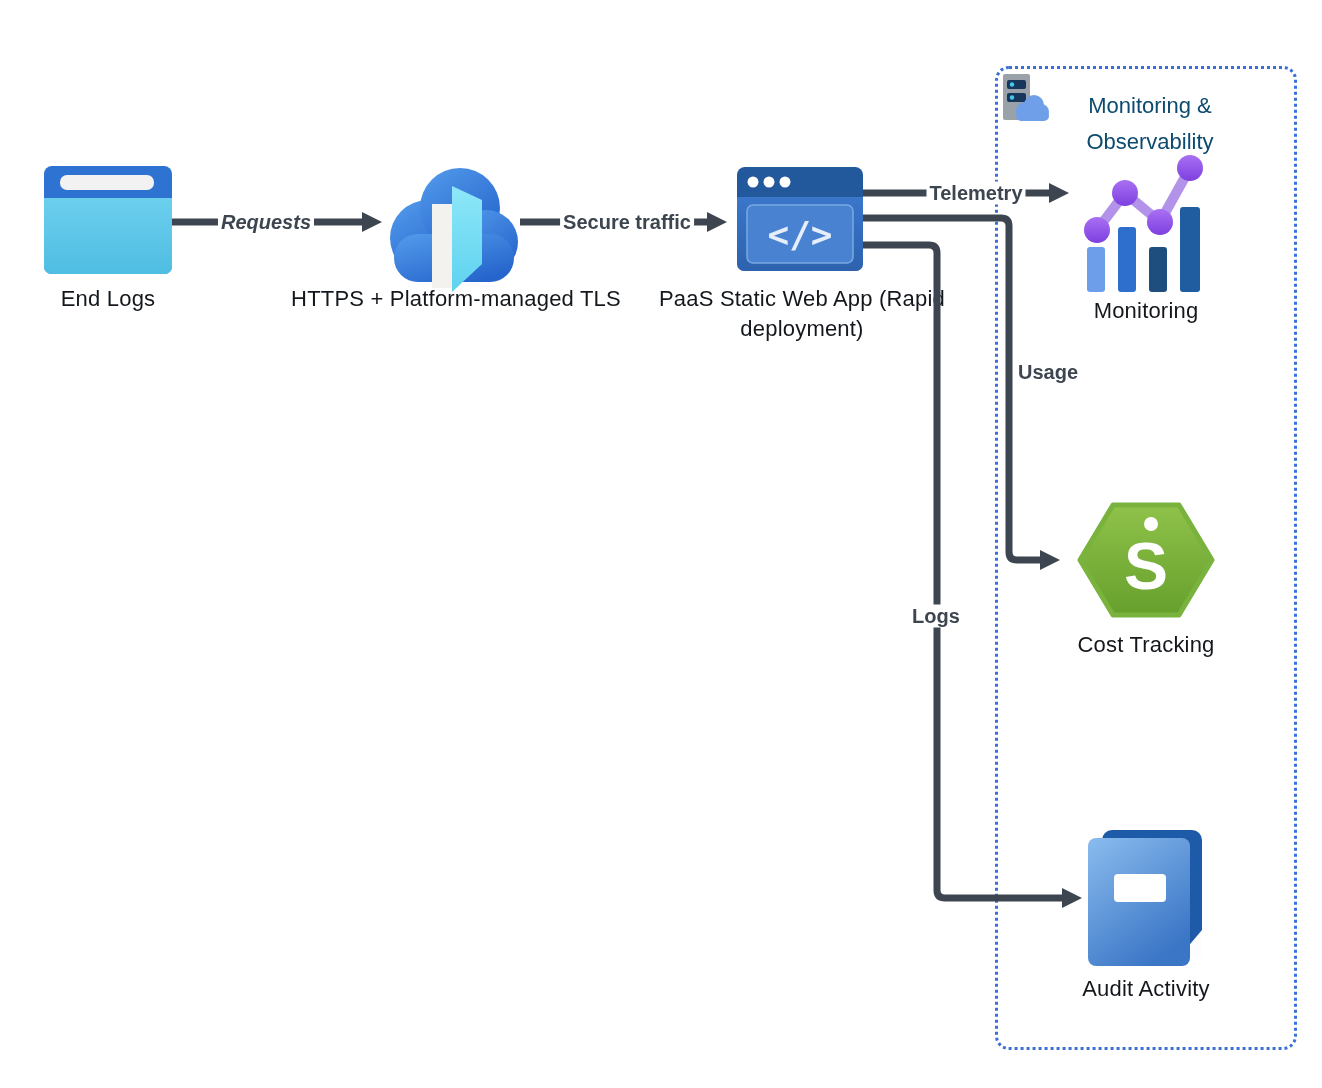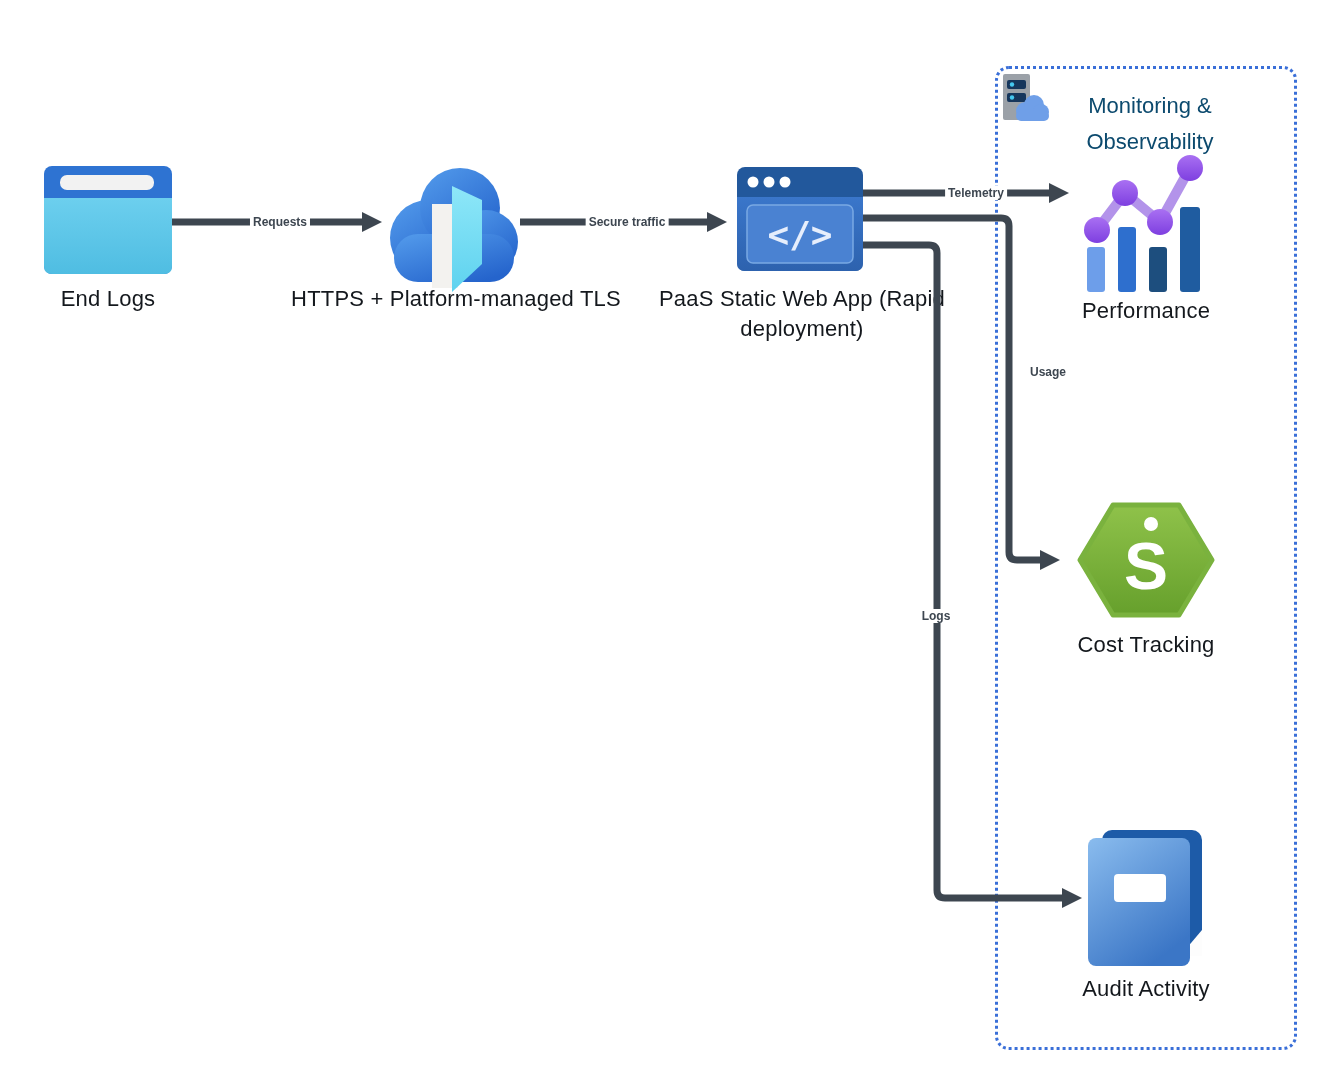--- a/index.html
+++ b/index.html
@@ -16,21 +16,21 @@
     background:transparent;
   }
   
   .node-label{
     position:absolute;text-align:center;font-size:22px;line-height:1.35;
     color:#14181d;letter-spacing:0.2px;
   }
   
   .edge-label{
     position:absolute;transform:translate(-50%,-50%);
-    font-size:12px;font-weight:bold;color:#3d4650;
+    font-size:20px;font-weight:bold;color:#3d4650;
     background:#ffffff;padding:0 3px;white-space:nowrap;z-index:6;
   }
   .group-title{
     position:absolute;left:1065px;top:88px;width:170px;text-align:center;
     font-size:22px;line-height:1.62;color:#0c4a6e;z-index:4;
   }
   .icon-layer{z-index:5;}
   .arrow-layer{position:absolute;left:0;top:0;z-index:3;}
   .code-glyph{font-family:"DejaVu Sans Mono", monospace;font-weight:bold;}
   .cost-s{font-family:"Liberation Sans", sans-serif;font-weight:bold;}
@@ -81,21 +81,21 @@
   <svg class="arrow-layer" width="1322" height="1088">
     <g fill="none" stroke="#3d4650" stroke-width="7">
       <path d="M 172 222 L 364 222" marker-end="url(#arrowHead)"></path>
       <path d="M 520 222 L 709 222" marker-end="url(#arrowHead)"></path>
       <path d="M 863 193 L 1051 193" marker-end="url(#arrowHead)"></path>
       <path d="M 863 218 L 1001 218 Q 1009 218 1009 226 L 1009 552 Q 1009 560 1017 560 L 1042 560" marker-end="url(#arrowHead)"></path>
       <path d="M 863 245 L 929 245 Q 937 245 937 253 L 937 890 Q 937 898 945 898 L 1064 898" marker-end="url(#arrowHead)"></path>
     </g>
   </svg>
 
-  <span class="edge-label" style="left:280px;top:222px;">Requests</span>
+  <span class="edge-label" style="left:266px;top:222px;font-style:italic;">Requests</span>
   <span class="edge-label" style="left:627px;top:222px;">Secure traffic</span>
   <span class="edge-label" style="left:976px;top:193px;">Telemetry</span>
   <span class="edge-label" style="left:1048px;top:356px;margin-top:16px;">Usage</span>
   <span class="edge-label" style="left:936px;top:616px;">Logs</span>
 
   <svg class="abs icon-layer" style="left:44px;top:166px;" width="128" height="108">
     <rect x="0" y="0" width="128" height="108" rx="8" fill="#2e73d2"></rect>
     <path d="M0,32 H128 V100 Q128,108 120,108 H8 Q0,108 0,100 Z" fill="url(#cyanGrad)"></path>
     <rect x="16" y="9" width="94" height="15" rx="7" fill="#f2f2f2"></rect>
   </svg>
@@ -143,21 +143,21 @@
     <rect x="2" y="95" width="18" height="45" rx="3" fill="#6d9eea"></rect>
     <rect x="33" y="75" width="18" height="65" rx="3" fill="#2e6fce"></rect>
     <rect x="64" y="95" width="18" height="45" rx="3" fill="#1d4e7e"></rect>
     <rect x="95" y="55" width="20" height="85" rx="3" fill="#1f5ca0"></rect>
     <polyline points="12,78 40,41 75,70 105,16" fill="none" stroke="#b393ea" stroke-width="10" stroke-linecap="round" stroke-linejoin="round"></polyline>
     <circle cx="12" cy="78" r="13" fill="url(#purpleGrad)"></circle>
     <circle cx="40" cy="41" r="13" fill="url(#purpleGrad)"></circle>
     <circle cx="75" cy="70" r="13" fill="url(#purpleGrad)"></circle>
     <circle cx="105" cy="16" r="13" fill="url(#purpleGrad)"></circle>
   </svg>
-  <div class="node-label" style="left:1066px;top:296px;width:160px;">Performance</div>
+  <div class="node-label" style="left:1066px;top:296px;width:160px;">Monitoring</div>
 
   <svg class="abs icon-layer" style="left:1078px;top:501px;" width="136" height="118">
     <polygon points="2,59 35,4 101,4 134,59 101,114 35,114" fill="url(#greenGrad)" stroke="#7ab23e" stroke-width="5" stroke-linejoin="round"></polygon>
     <text class="cost-s" x="68" y="88" text-anchor="middle" font-size="66" fill="#ffffff">S</text>
     <circle cx="73" cy="23" r="7" fill="#ffffff"></circle>
   </svg>
   <div class="node-label" style="left:1066px;top:630px;width:160px;">Cost Tracking</div>
 
   <svg class="abs icon-layer" style="left:1088px;top:830px;" width="120" height="138">
     <rect x="14" y="0" width="100" height="126" rx="10" fill="#1d5ba8"></rect>

